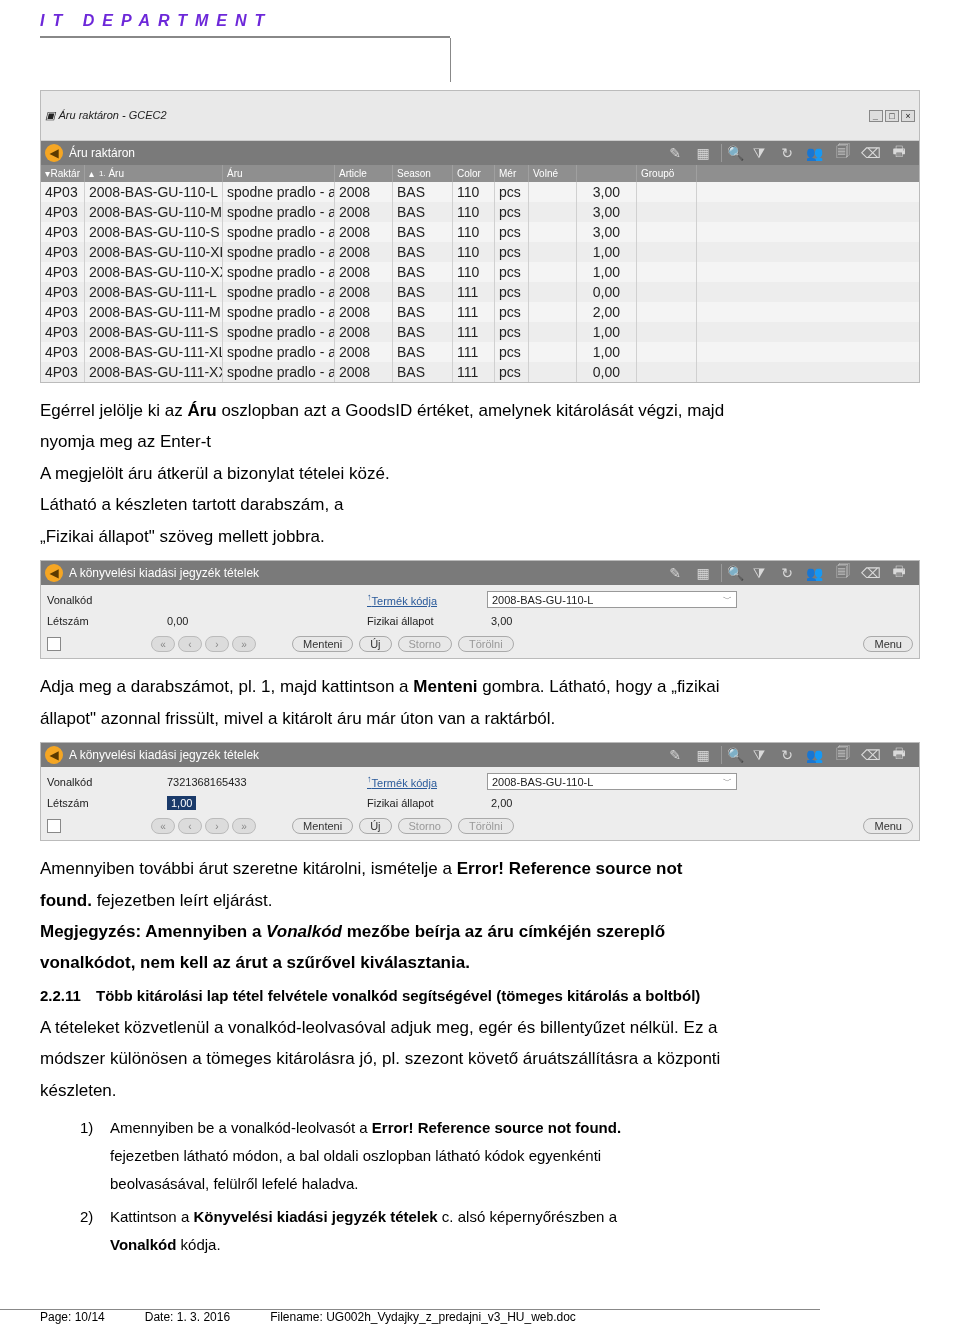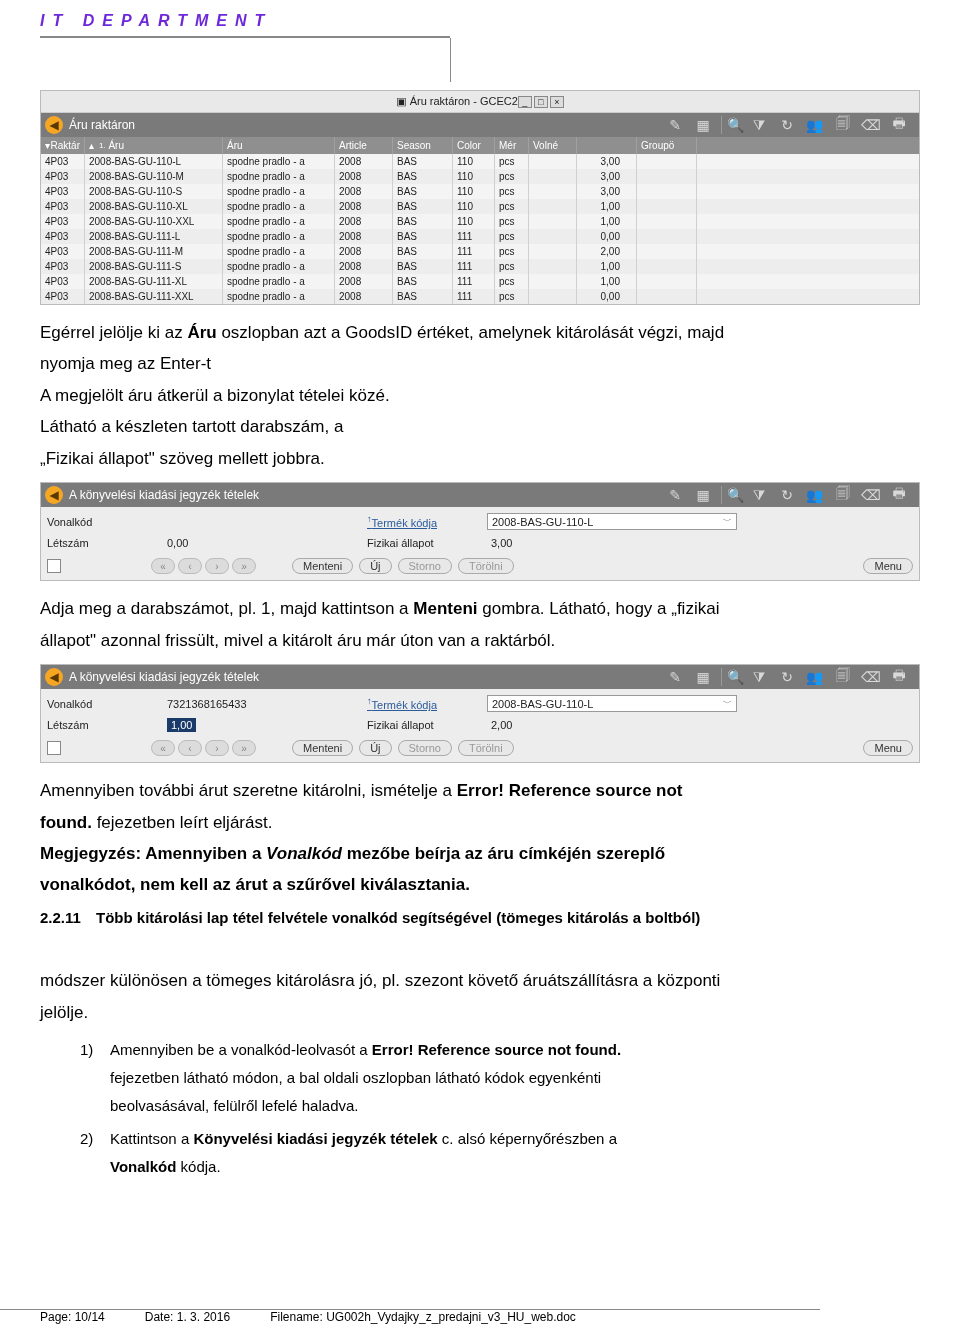--- a/index.html
+++ b/index.html
@@ -42,25 +42,26 @@
   .shot {
     border: 1px solid #bbb;
     background: #e5e5e5;
     margin: 8px 0 12px 0;
     font-size: 11px;
     color: #222;
   }
   .shot .titlebar {
     background: #e9e9e9;
     display: flex;
-    justify-content: center;
+    justify-content: space-between;
     align-items: center;
-    padding: 4px 4px;
+    padding: 18px 4px;
     border-bottom: 1px solid #ccc;
     font-size: 11px;
+    font-style: italic;
   }
   .win-icons { display:flex; gap:2px; }
   .win-btn {
     width: 14px; height: 12px;
     border: 1px solid #888;
     background: #ddd;
     display:flex; align-items:center; justify-content:center;
     font-size: 9px;
   }
   .panel-bar {
@@ -100,21 +101,21 @@
     font-size: 10px;
   }
   .col-head div {
     padding: 3px 4px;
     border-right: 1px solid #a0a0a0;
     white-space: nowrap;
   }
   .row {
     display: flex;
     background: #ededed;
-    font-size: 10px;
+    font-size: 14px;
   }
   .row:nth-child(odd) { background: #f4f4f4; }
   .row div {
     padding: 2px 4px;
     border-right: 1px solid #d0d0d0;
     white-space: nowrap;
     overflow: hidden;
   }
   .c-rak { width: 44px; }
   .c-aru { width: 138px; }
@@ -501,23 +502,23 @@
   <b><span>Megjegyzés: Amennyiben a </span><i>Vonalkód</i><span> mezőbe beírja az áru címkéjén szereplő</span></b><br>
   <b>vonalkódot, nem kell az árut a szűrővel kiválasztania.</b>
 </p>
 
 <div class="sect-h">
   <div class="sect-num">2.2.11</div>
   <div class="sect-txt">Több kitárolási lap tétel felvétele vonalkód segítségével (tömeges kitárolás a boltból)</div>
 </div>
 
 <p class="para">
-  <br>
+  <span>A tételeket közvetlenül a vonalkód-leolvasóval adjuk meg, egér és billentyűzet nélkül. Ez a</span><br>
   <span>módszer különösen a tömeges kitárolásra jó, pl. szezont követő áruátszállításra a központi</span><br>
-  <span>jelölje.</span>
+  <span>készleten.</span>
 </p>
 
 <div class="olist">
   <div class="item">
     <div class="num">1)</div>
     <div class="txt">
       <span>Amennyiben be a vonalkód-leolvasót a </span><b>Error! Reference source not found.</b><br>
       <span>fejezetben látható módon, a bal oldali oszlopban látható kódok egyenkénti</span><br>
       <span>beolvasásával, felülről lefelé haladva.</span>
     </div>

